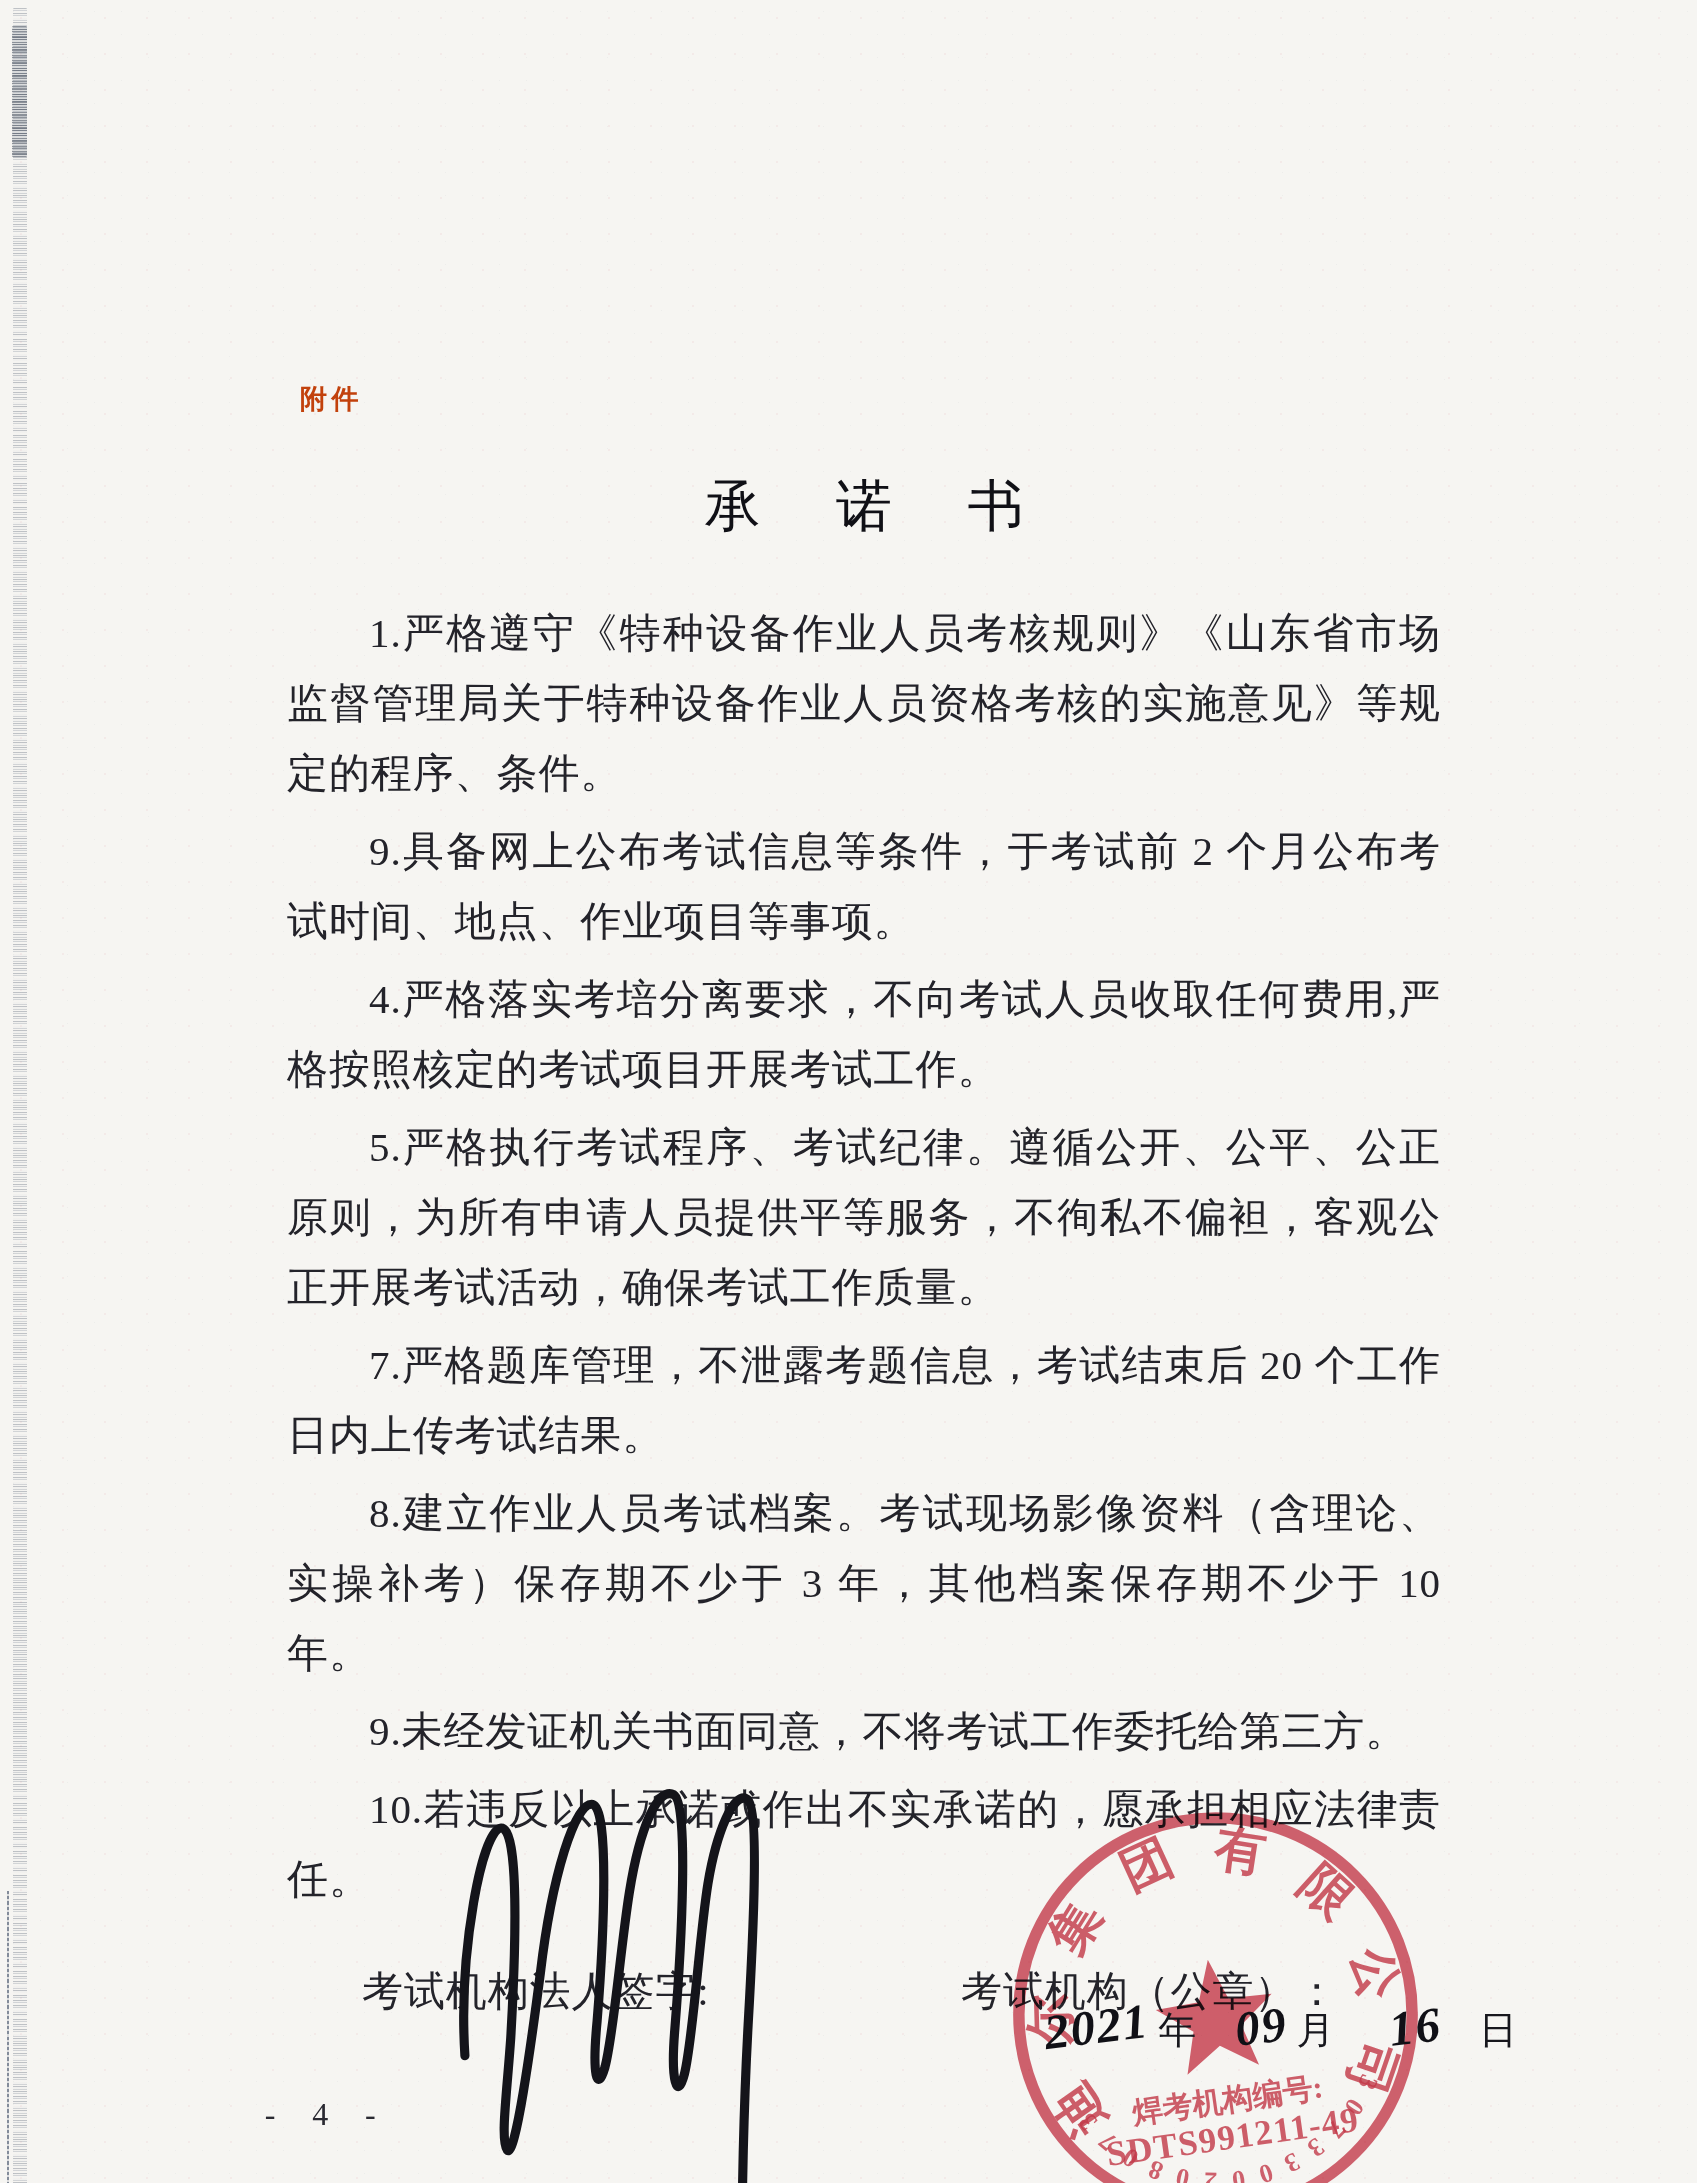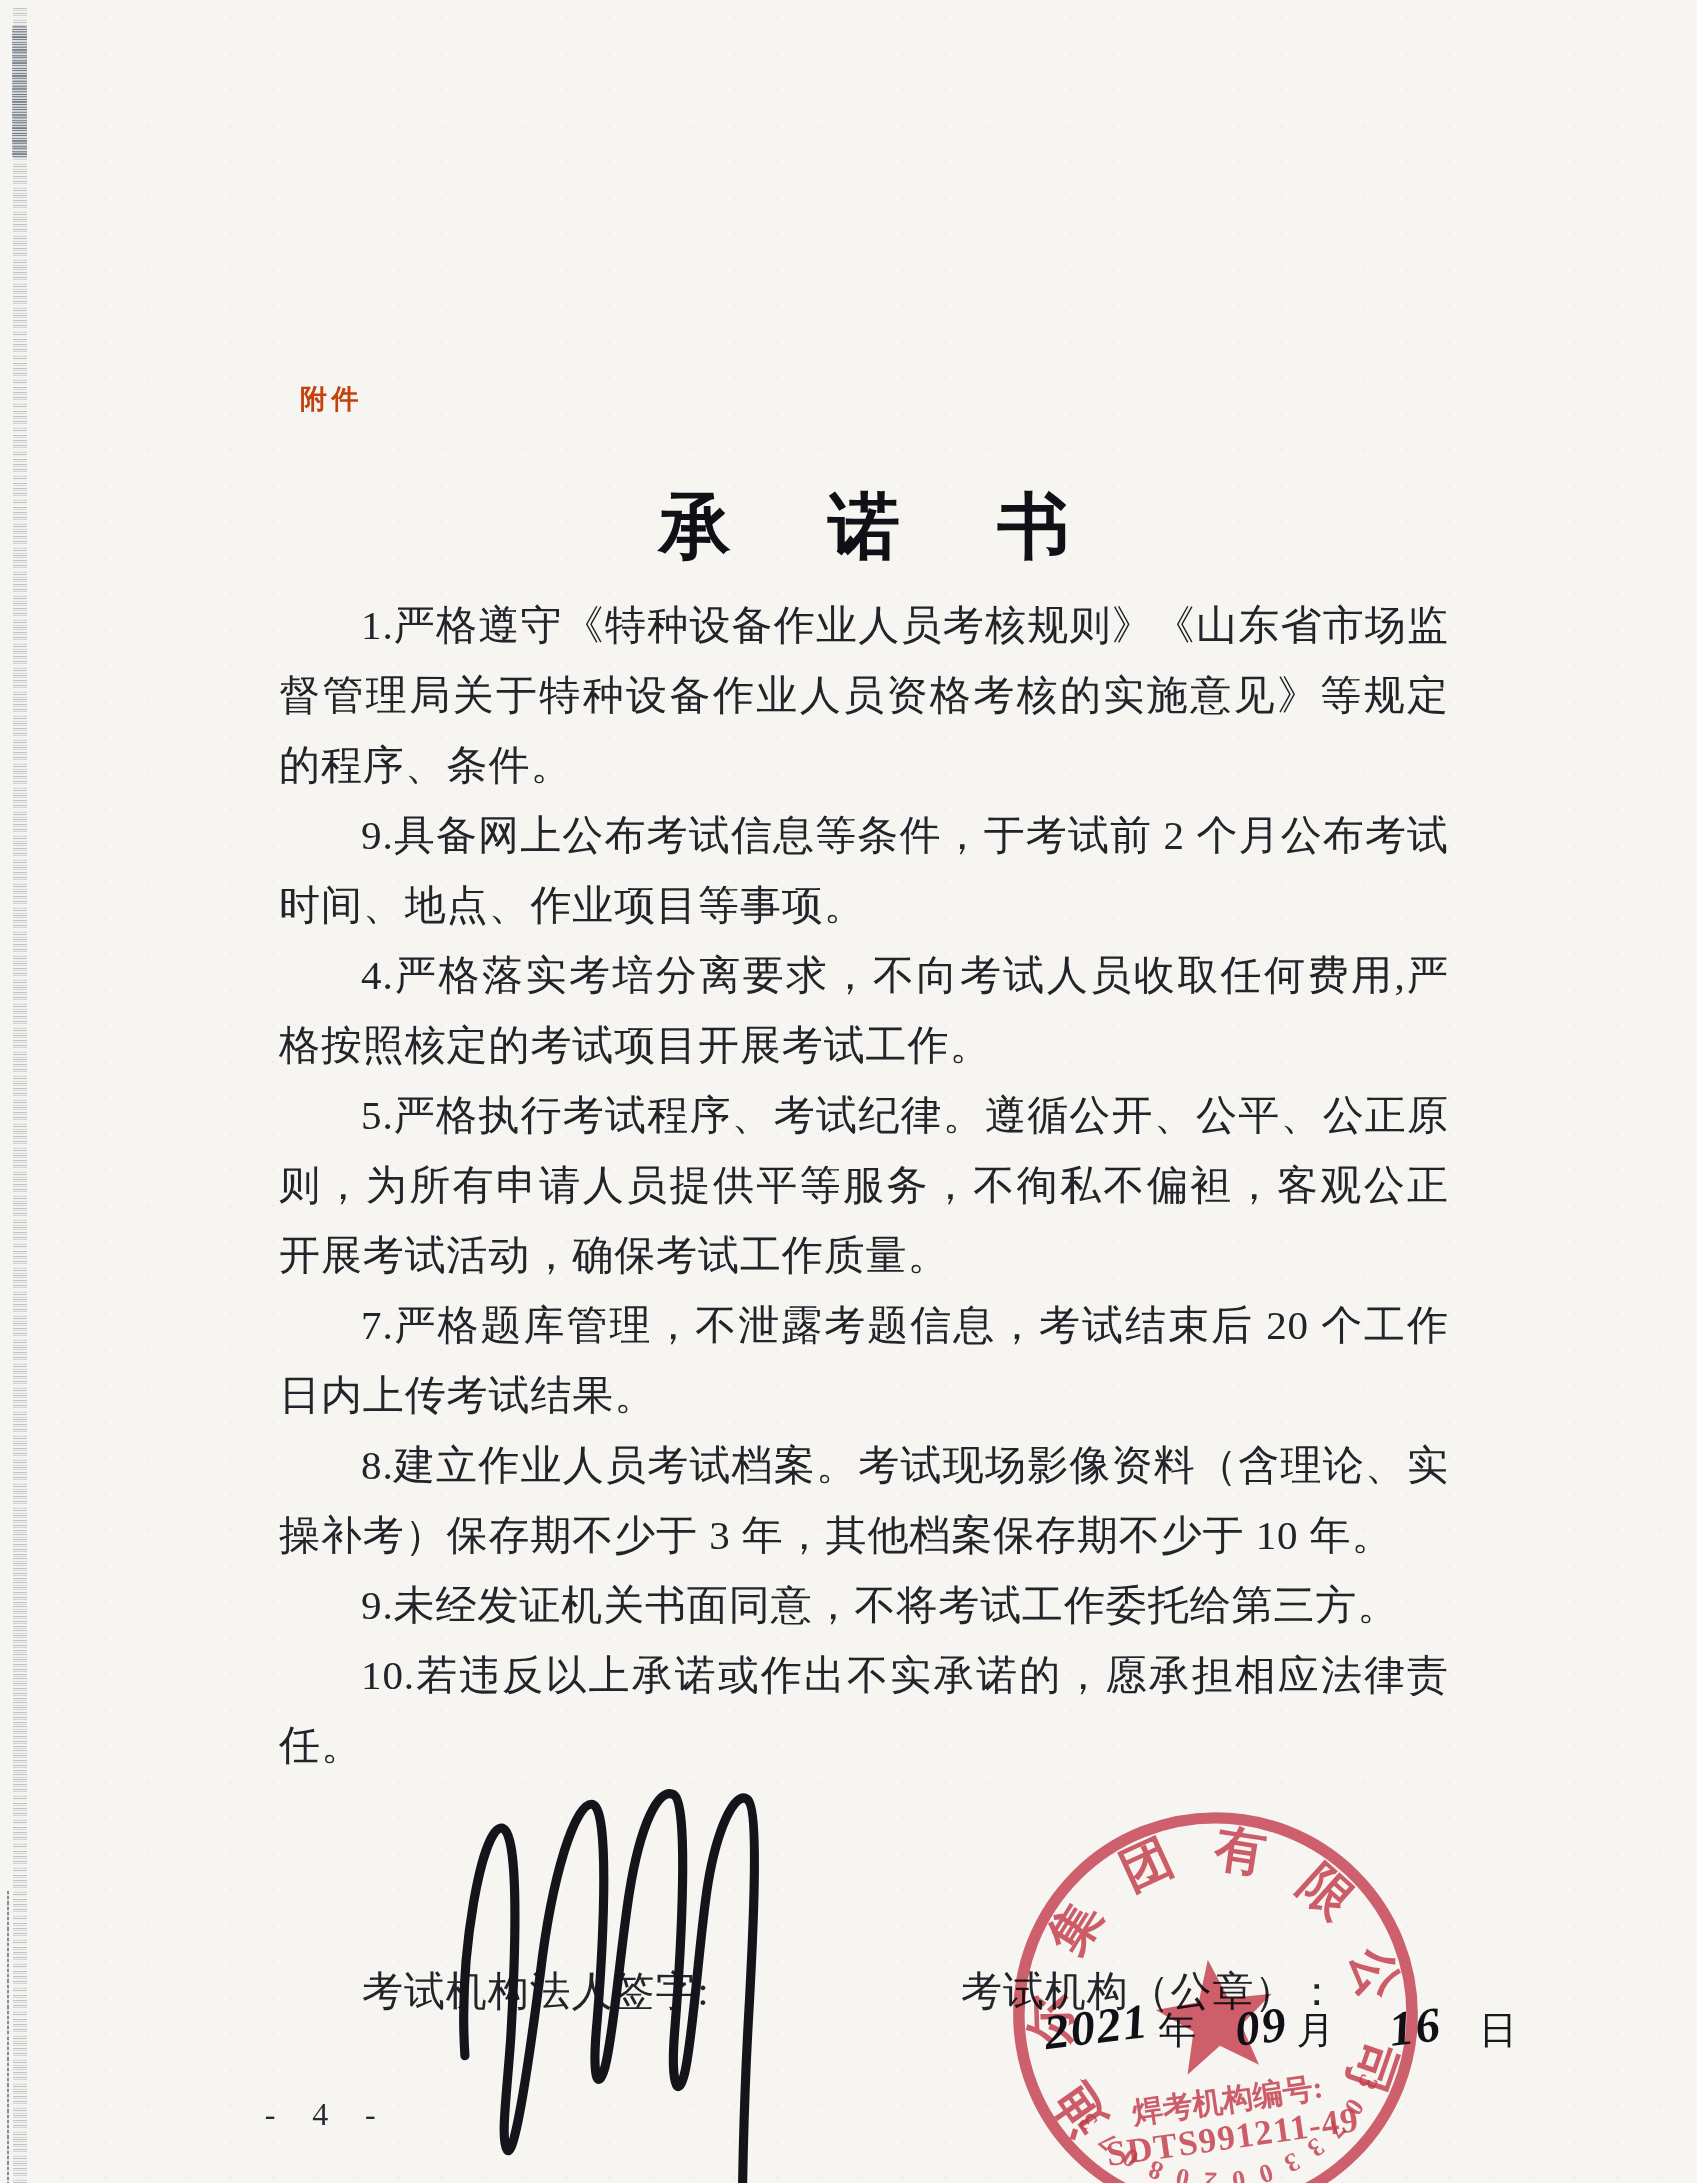--- a/index.html
+++ b/index.html
@@ -35,29 +35,29 @@
     position:absolute;left:7px;top:1891px;width:1.7px;height:480px;
     background:repeating-linear-gradient(180deg,
       rgba(55,70,95,.6) 0 3.1px, rgba(55,70,95,.15) 3.1px 5.2px);
   }
   .attachment{
     position:absolute;left:300px;top:381px;
     font-size:27px;color:#c2410c;font-weight:600;letter-spacing:4.4px;
   }
   .title{
     position:absolute;left:279px;top:431px;width:1170px;
-    text-align:center;font-size:72px;font-weight:700;color:#101016;
+    text-align:center;font-size:56px;font-weight:400;color:#101016;
     letter-spacing:1.35em;text-indent:1.35em;
   }
   .doc-body{
     position:absolute;left:279px;top:590px;width:1170px;
     font-size:41px;line-height:70px;color:#23232a;
     text-align:justify;letter-spacing:0.9px;
   }
-  .doc-body p{margin:0;text-indent:2em;font-family:Liberation Serif, serif;}
+  .doc-body p{margin:8px;text-indent:2em;font-family:Liberation Serif, serif;}
   .sig-label{
     position:absolute;top:1964px;font-size:41px;color:#23232a;letter-spacing:0.9px;
   }
   .sig-label.left{left:362px;}
   .sig-label.right{left:961px;text-align:right;}
   .page-number{
     position:absolute;left:262px;top:2096px;width:131px;text-align:center;
     font-size:32px;color:#2a2a32;letter-spacing:.45em;
   }
   .seal-svg{

